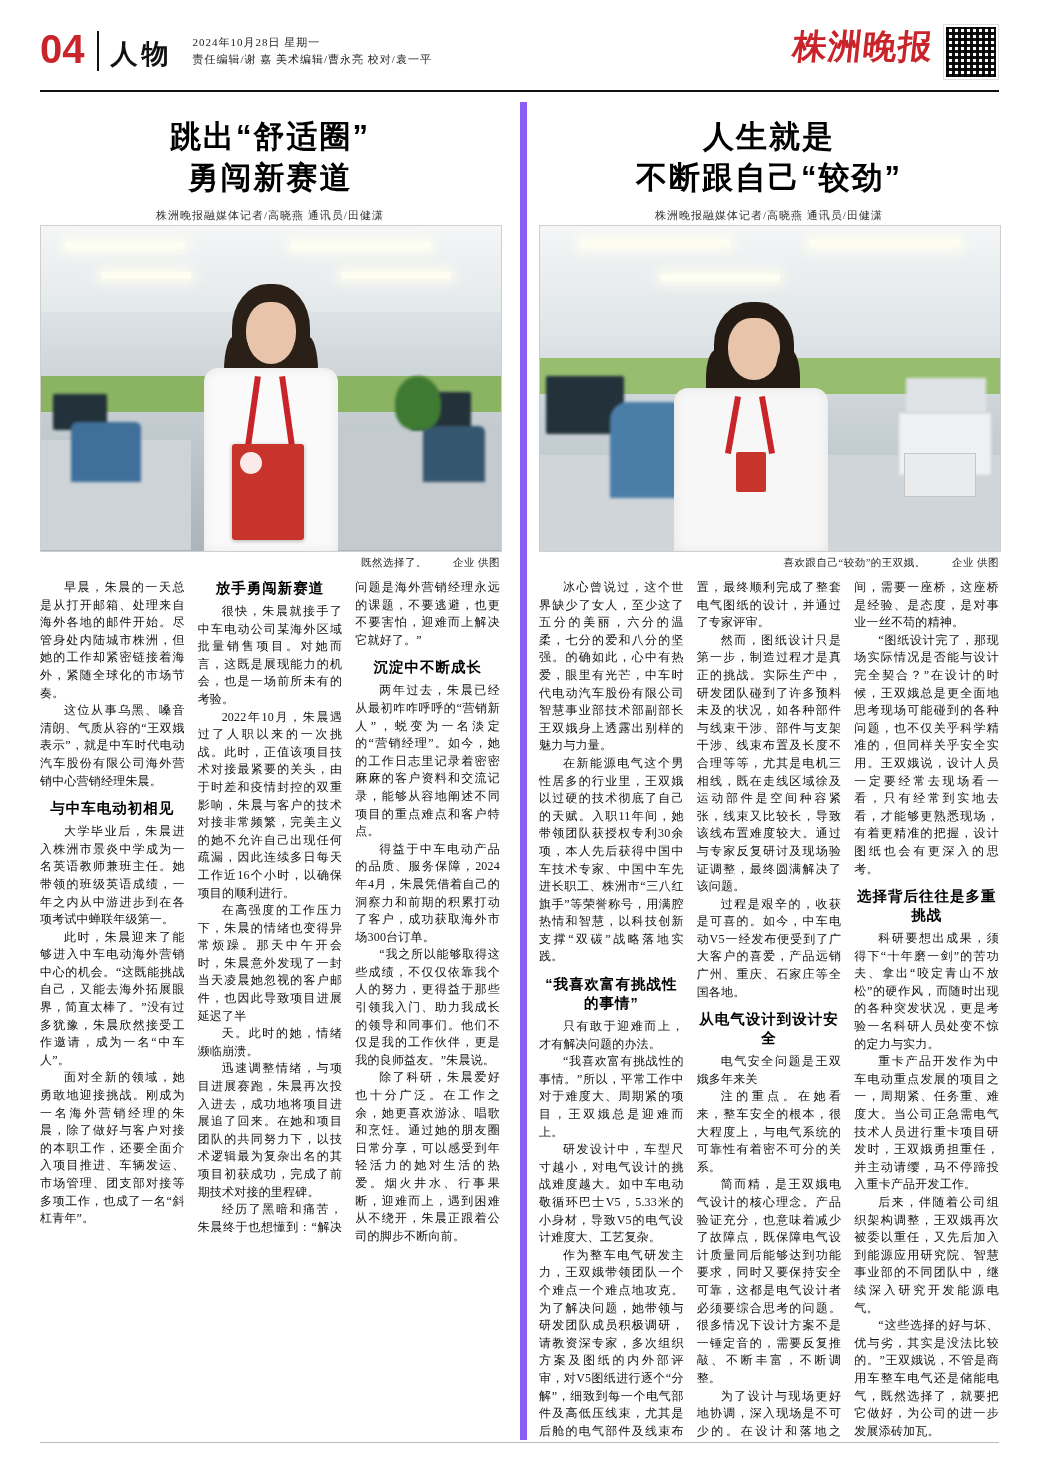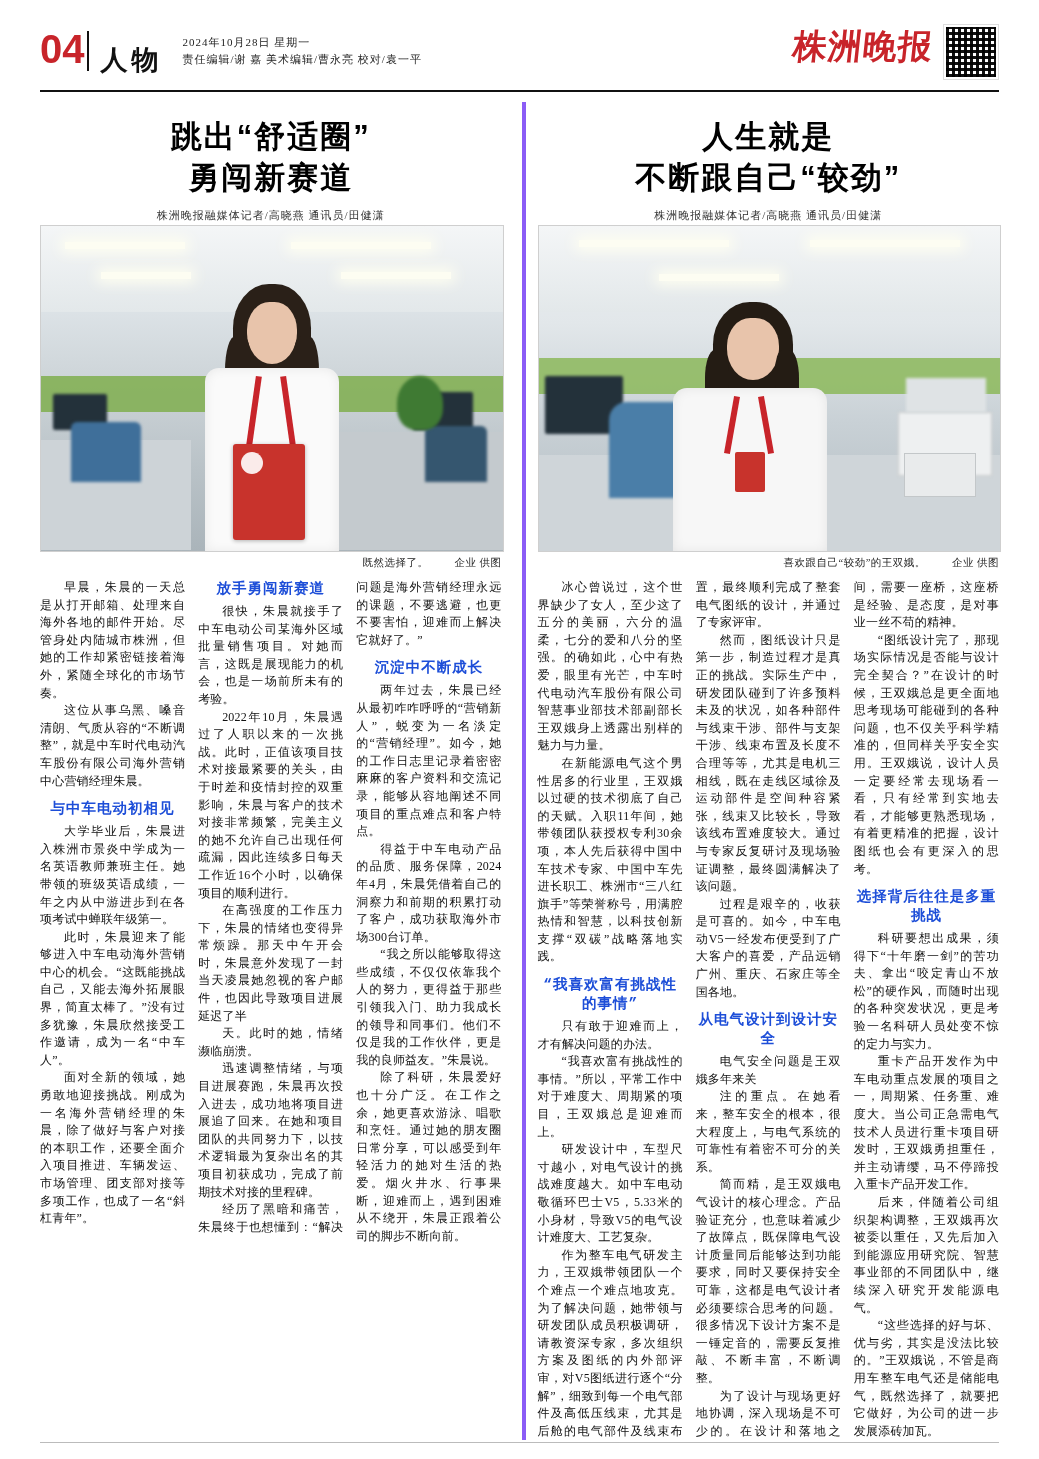--- a/index.html
+++ b/index.html
@@ -1,38 +1,38 @@
 <!DOCTYPE html>
 <html><head>
 <meta charset="utf-8">
 <style>
   html,body{margin:0;padding:0;background:#ffffff;}
   body{width:1039px;height:1459px;font-family:"Liberation Serif",serif;color:#111;}
   .page{position:relative;width:1039px;height:1459px;background:#fff;box-sizing:border-box;padding:28px 40px 20px 40px;}
 
   
   .masthead{position:relative;height:62px;border-bottom:2px solid #111;display:flex;align-items:flex-start;}
-  .page-num{font-family:"Liberation Sans",sans-serif;font-size:40px;font-weight:bold;color:#c8242a;line-height:42px;padding-right:2px;}
+  .page-num{font-family:"Liberation Sans",sans-serif;font-size:40px;font-weight:bold;color:#c8242a;line-height:42px;padding-right:12px;}
   .mast-divider{width:2px;height:40px;background:#111;margin-top:3px;}
-  .section-name{font-family:"Liberation Sans",sans-serif;font-size:27px;font-weight:bold;letter-spacing:4px;margin-left:12px;margin-top:14px;}
+  .section-name{font-family:"Liberation Sans",sans-serif;font-size:27px;font-weight:bold;letter-spacing:4px;margin-left:12px;margin-top:8px;}
   .mast-meta{margin-left:20px;margin-top:6px;font-size:11px;line-height:17px;color:#222;}
   .mast-meta .line1{letter-spacing:1px;}
   .mast-meta .line2{letter-spacing:1px;}
   .mast-right{position:absolute;right:0;top:-4px;display:flex;align-items:flex-start;gap:10px;}
   .paper-logo{font-family:"Liberation Serif",serif;font-size:34px;font-weight:bold;color:#c8242a;letter-spacing:1px;line-height:46px;white-space:nowrap;transform:skewX(-6deg);}
   .qr{width:50px;height:50px;background:
       repeating-linear-gradient(0deg,#111 0 3px,#fff 3px 6px),
       repeating-linear-gradient(90deg,#111 0 3px,transparent 3px 6px);
       background-blend-mode:multiply;border:2px solid #fff;}
   .qr-wrap{width:54px;height:54px;border:1px solid #ddd;display:flex;align-items:center;justify-content:center;}
 
   
   .body-wrap{display:flex;gap:0;margin-top:10px;}
   .half{width:calc(50% - 12px);}
-  .half.left{padding-right:20px;border-right:4px solid #8b5cf6;}
+  .half.left{padding-right:20px;border-right:7px solid #8b5cf6;}
   .half.right{padding-left:12px;}
 
   .headline{text-align:center;font-family:"Liberation Sans",sans-serif;font-weight:bold;font-size:31px;line-height:41px;letter-spacing:2px;margin:14px 0 10px 0;color:#000;}
   .byline{text-align:center;font-size:11px;color:#333;letter-spacing:1px;margin-bottom:2px;}
 
   .photo{position:relative;width:100%;height:325px;border:1px solid #cfcfcf;overflow:hidden;background:#dfe3e6;}
   .photo .room{position:absolute;inset:0;background:
       linear-gradient(180deg,#e8ecef 0%,#dfe5e9 22%,#cfd6da 45%,#b9c2c7 75%,#aab4ba 100%);}
   .photo .ceiling{position:absolute;top:0;left:0;right:0;height:86px;background:linear-gradient(180deg,#f4f6f7,#e3e8ea);}
   .photo .light{position:absolute;height:7px;background:#fdfdf2;box-shadow:0 0 14px 4px rgba(255,255,240,.95);}
@@ -46,21 +46,21 @@
   .photo .torso{position:absolute;background:#fafafa;border-radius:14px 14px 0 0;box-shadow:inset 0 0 12px rgba(0,0,0,.08);}
   .photo .lanyard{position:absolute;background:#c8242a;}
   .photo .folder{position:absolute;background:#c8332c;border-radius:3px;box-shadow:0 1px 4px rgba(0,0,0,.3);}
   .photo .plant{position:absolute;background:#3f7a33;border-radius:50% 50% 40% 40%;}
   .photo .blur{filter:blur(1.4px);}
   .caption{font-size:10.5px;text-align:right;margin-top:4px;letter-spacing:.5px;color:#222;}
   .caption .credit{margin-left:26px;}
 
   .cols{column-count:3;column-gap:13px;margin-top:9px;}
   .cols p{margin:0 0 0 0;font-size:12px;line-height:17.6px;text-align:justify;text-indent:2em;letter-spacing:.2px;color:#111;}
-  .cols h3{font-family:Liberation Mono, monospace;font-size:14.5px;font-weight:bold;letter-spacing:1px;margin:9px 0 5px 0;text-align:center;color:#1d4ed8;break-after:avoid;}
+  .cols h3{font-family:Liberation Sans, sans-serif;font-size:14.5px;font-weight:bold;letter-spacing:1px;margin:9px 0 5px 0;text-align:center;color:#000000;break-after:avoid;}
   .cols p + p{margin-top:0;}
   .rule-bottom{position:absolute;left:40px;right:40px;bottom:16px;border-top:1px solid #bbb;}
 </style>
 </head>
 <body>
 
 <div class="page">
 
   <div class="masthead">
     <div class="page-num">04</div>
@@ -113,21 +113,21 @@
           <div class="folder" style="left:56px;top:160px;width:72px;height:96px;"></div>
           <div style="position:absolute;left:64px;top:168px;width:22px;height:22px;border-radius:50%;background:#fff;opacity:.9;"></div>
         </div>
       </div>
       <div class="caption">
         <span>既然选择了。</span><span class="credit">企业 供图</span>
       </div>
 
       <div class="cols">
         <p>早晨，朱晨的一天总是从打开邮箱、处理来自海外各地的邮件开始。尽管身处内陆城市株洲，但她的工作却紧密链接着海外，紧随全球化的市场节奏。</p>
-        <p>这位从事乌黑、嗓音清朗、气质从容的“不断调整”，就是中车时代电动汽车股份有限公司海外营销中心营销经理朱晨。</p>
+        <p>这位从事乌黑、嗓音清朗、气质从容的“王双娥表示”，就是中车时代电动汽车股份有限公司海外营销中心营销经理朱晨。</p>
 
         <h3>与中车电动初相见</h3>
         <p>大学毕业后，朱晨进入株洲市景炎中学成为一名英语教师兼班主任。她带领的班级英语成绩，一年之内从中游进步到在各项考试中蝉联年级第一。</p>
         <p>此时，朱晨迎来了能够进入中车电动海外营销中心的机会。“这既能挑战自己，又能去海外拓展眼界，简直太棒了。”没有过多犹豫，朱晨欣然接受工作邀请，成为一名“中车人”。</p>
         <p>面对全新的领域，她勇敢地迎接挑战。刚成为一名海外营销经理的朱晨，除了做好与客户对接的本职工作，还要全面介入项目推进、车辆发运、市场管理、团支部对接等多项工作，也成了一名“斜杠青年”。</p>
 
         <h3>放手勇闯新赛道</h3>
         <p>很快，朱晨就接手了中车电动公司某海外区域批量销售项目。对她而言，这既是展现能力的机会，也是一场前所未有的考验。</p>
         <p>2022年10月，朱晨遇过了人职以来的一次挑战。此时，正值该项目技术对接最紧要的关头，由于时差和疫情封控的双重影响，朱晨与客户的技术对接非常频繁，完美主义的她不允许自己出现任何疏漏，因此连续多日每天工作近16个小时，以确保项目的顺利进行。</p>
         <p>在高强度的工作压力下，朱晨的情绪也变得异常烦躁。那天中午开会时，朱晨意外发现了一封当天凌晨她忽视的客户邮件，也因此导致项目进展延迟了半</p>

